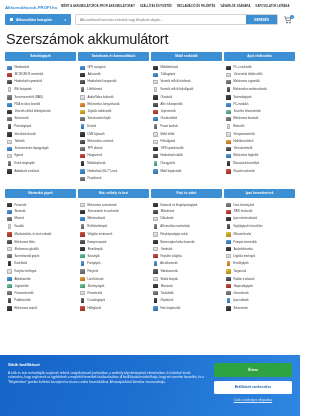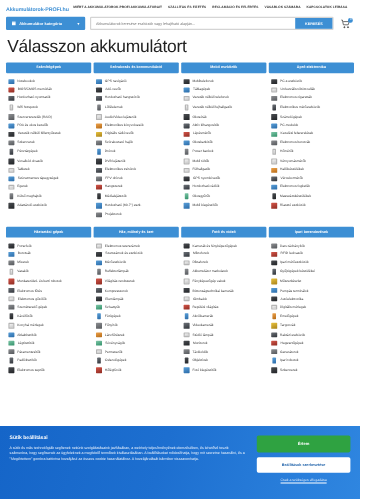--- a/index.html
+++ b/index.html
@@ -185,21 +185,21 @@
       <svg viewBox="0 0 24 24" fill="none" stroke="#4a4a4a" stroke-width="2">
         <circle cx="9" cy="20" r="1.4" fill="#4a4a4a"></circle>
           <circle cx="18" cy="20" r="1.4" fill="#4a4a4a"></circle>
         <path d="M1 2h3l2.5 12h12l2.5-8H6"></path>
       </svg>
       <span class="badge">0</span>
     </div>
   </div>
 
   <div class="hero">
-    <h1>Válasszon akkumulátort</h1>
+    <h1>Szerszámok akkumulátort</h1>
   </div>
 
   <div class="grid" id="grid">
       <div class="col">
         <div class="colhead">Számítógépek</div>
         <ul class="items">
           <li>
             <span class="ico b"></span>
             <span>Notebookok</span>
           </li>

